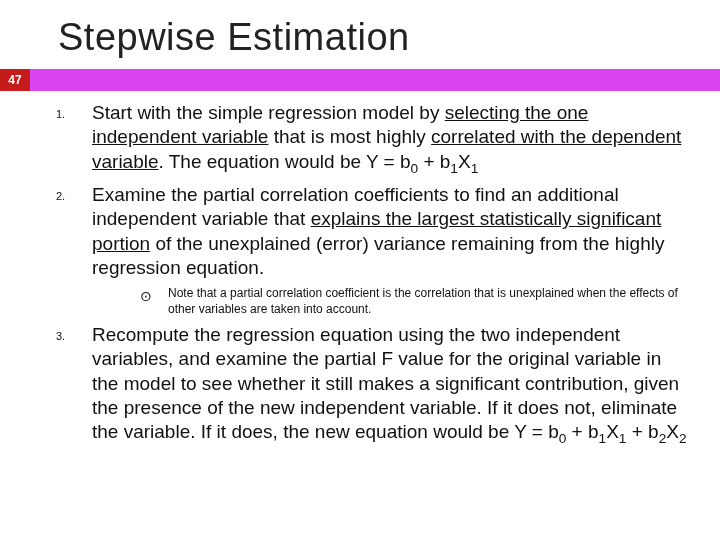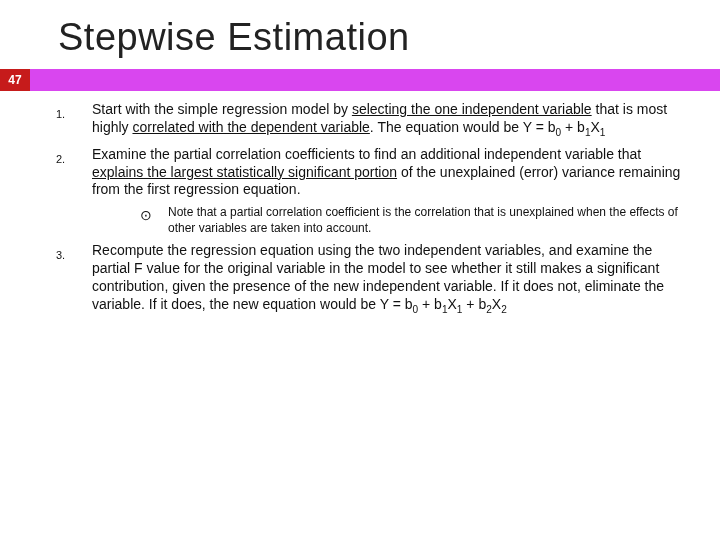--- a/index.html
+++ b/index.html
@@ -5,21 +5,21 @@
   * { margin: 0; padding: 0; box-sizing: border-box; }
   html, body { width: 720px; height: 540px; background: #fff; font-family: Arial, Helvetica, sans-serif; color: #111; }
   .slide { width: 720px; height: 421px; position: relative; }
   .title { font-size: 38px; font-weight: 400; color: #222; padding: 16px 0 10px 58px; letter-spacing: 0.5px; }
   .band { width: 100%; height: 22px; background: #d946ef; position: relative; }
   .pagebox { position: absolute; left: 0; top: 0; width: 30px; height: 22px; background: #c61b1b; color: #fff; font-size: 12px; font-weight: bold; display: flex; align-items: center; justify-content: center; }
   .body { padding: 10px 30px 0 50px; }
   ol.main { list-style: none; }
   ol.main > li { display: flex; margin-bottom: 6px; }
   .num { width: 42px; flex: 0 0 42px; font-size: 11px; padding-top: 7px; text-align: left; padding-left: 6px; }
-  .txt { flex: 1; font-size: 14px; line-height: 1.28; }
+  .txt { flex: 1; font-size: 19px; line-height: 1.28; }
   .txt .u { text-decoration: underline; }
   .sub { display: flex; margin: 4px 0 6px 90px; }
   .sub .bullet { width: 28px; flex: 0 0 28px; font-size: 14px; padding-top: 2px; }
   .sub .subtxt { flex: 1; font-size: 12px; line-height: 1.28; }
   sub { font-size: 0.72em; vertical-align: sub; }
 </style>
 </head>
 <body>
 <div class="slide">
 
@@ -35,21 +35,21 @@
       <li>
         <div class="num">1.</div>
         <div class="txt">
           <span>Start with the simple regression model by </span><span class="u">selecting the one independent variable</span><span> that is most highly </span><span class="u">correlated with the dependent variable</span><span>. The equation would be Y = b</span><span></span><sub>0</sub><span> + b</span><sub>1</sub><span>X</span><sub>1</sub>
         </div>
       </li>
 
       <li>
         <div class="num">2.</div>
         <div class="txt">
-          <span>Examine the partial correlation coefficients to find an additional independent variable that </span><span class="u">explains the largest statistically significant portion</span><span> of the unexplained (error) variance remaining from the first regression equation.</span>
+          <span>Examine the partial correlation coefficients to find an additional independent variable that </span><span class="u">explains the largest statistically significant portion</span><span> of the unexplained (error) variance remaining from the highly regression equation.</span>
         </div>
       </li>
 
     </ol>
 
     <div class="sub">
       <div class="bullet">⊙</div>
       <div class="subtxt">Note that a partial correlation coefficient is the correlation that is unexplained when the effects of other variables are taken into account.</div>
     </div>
 

